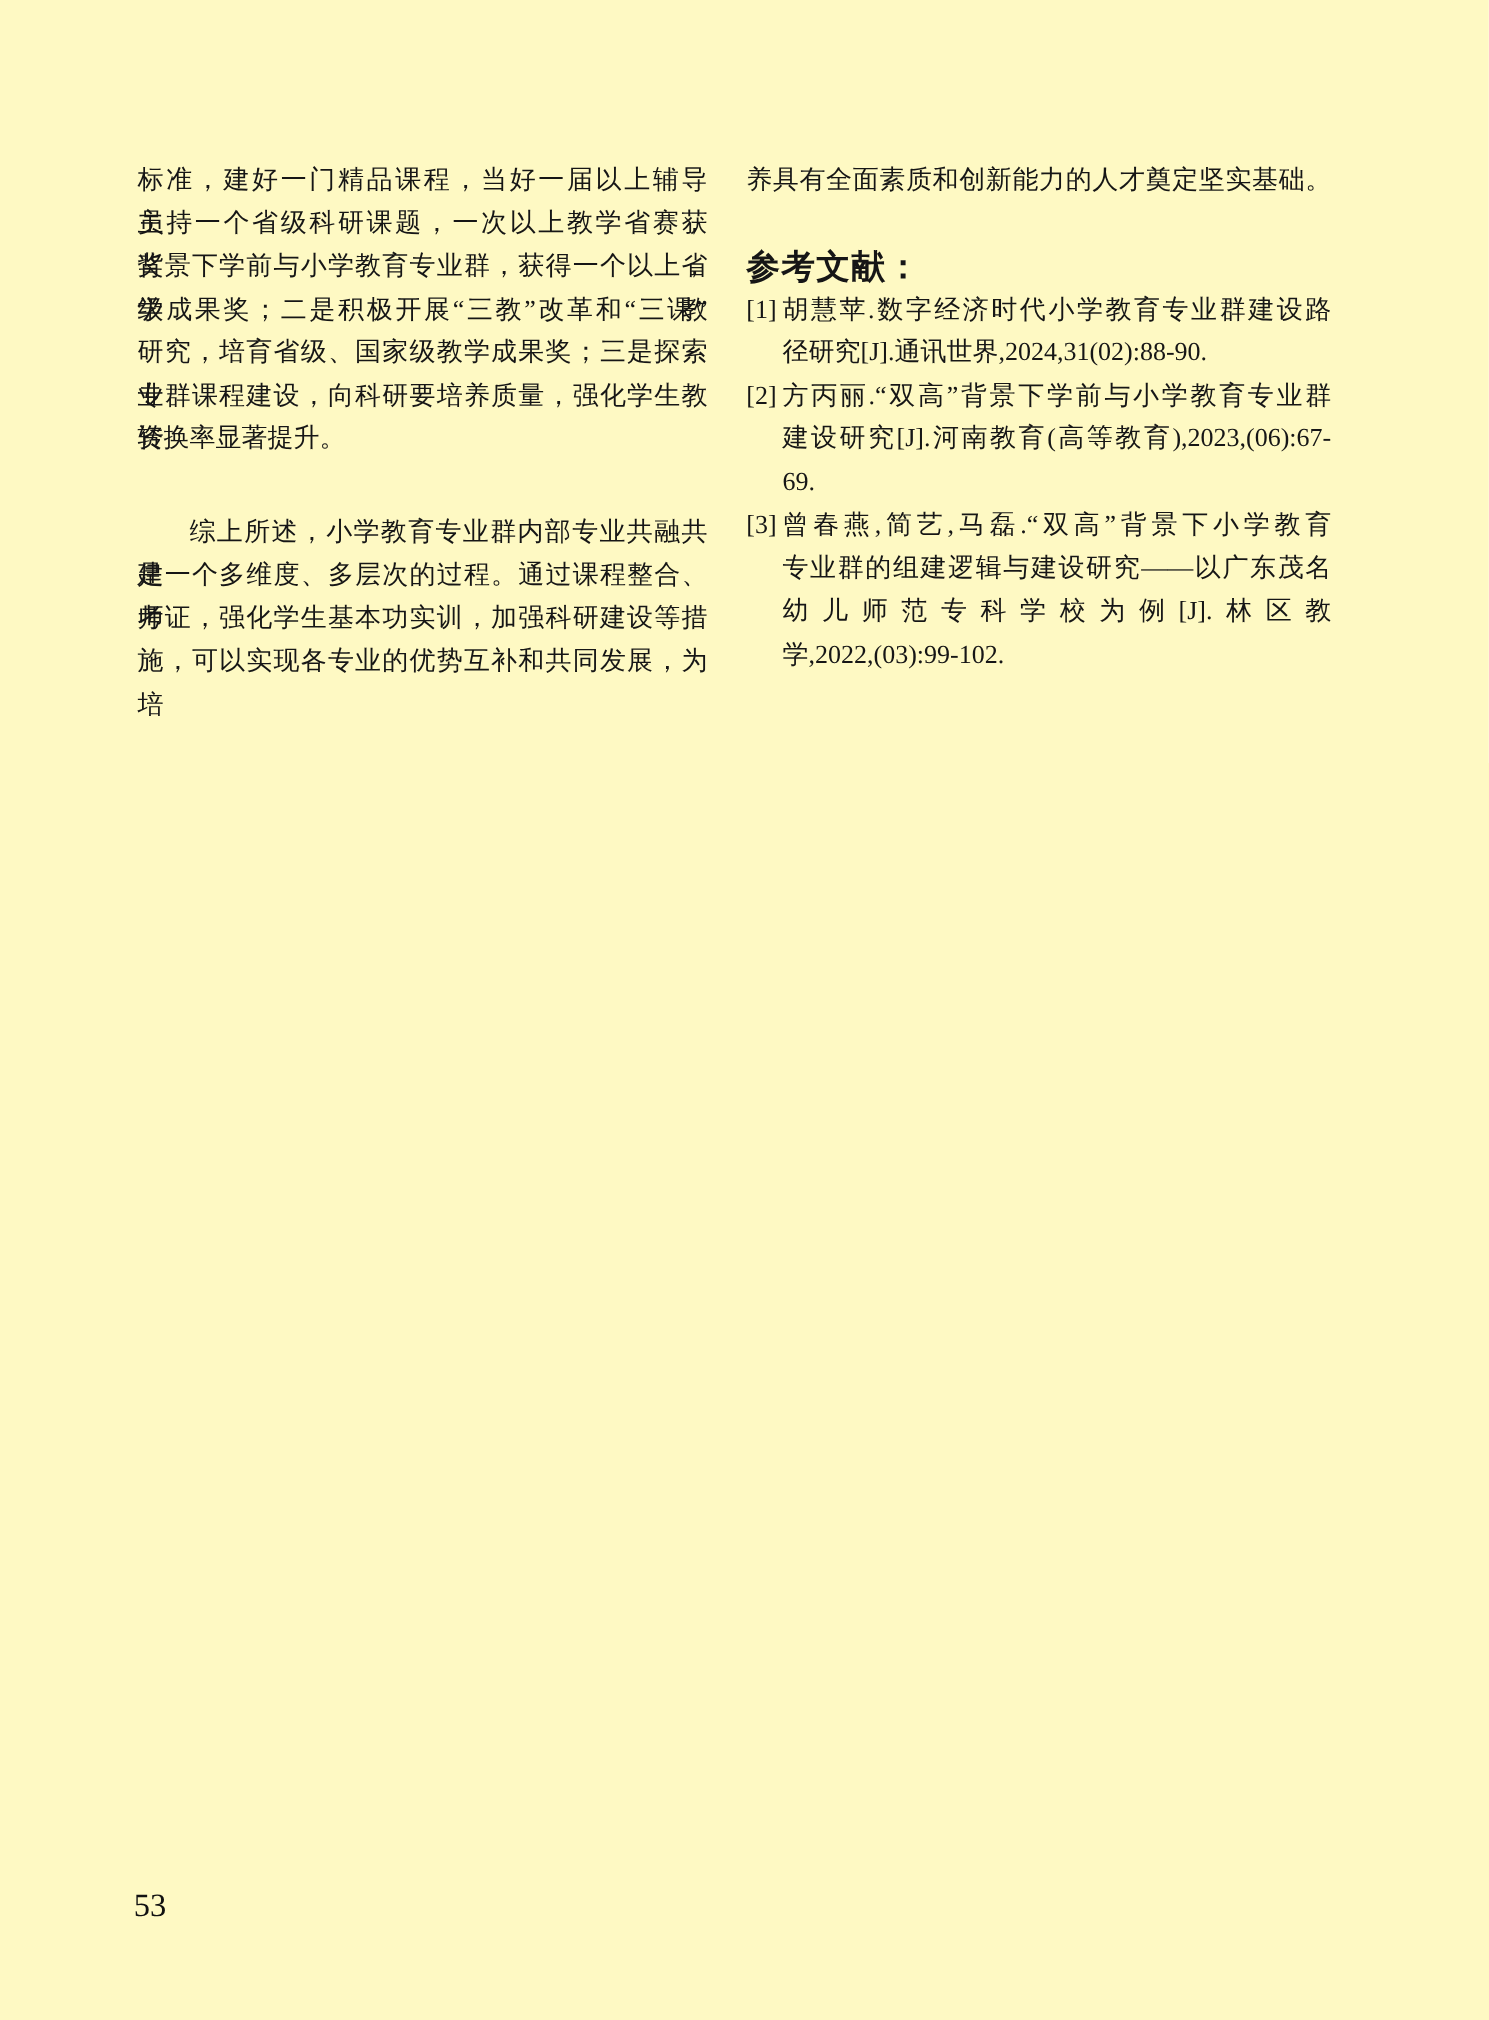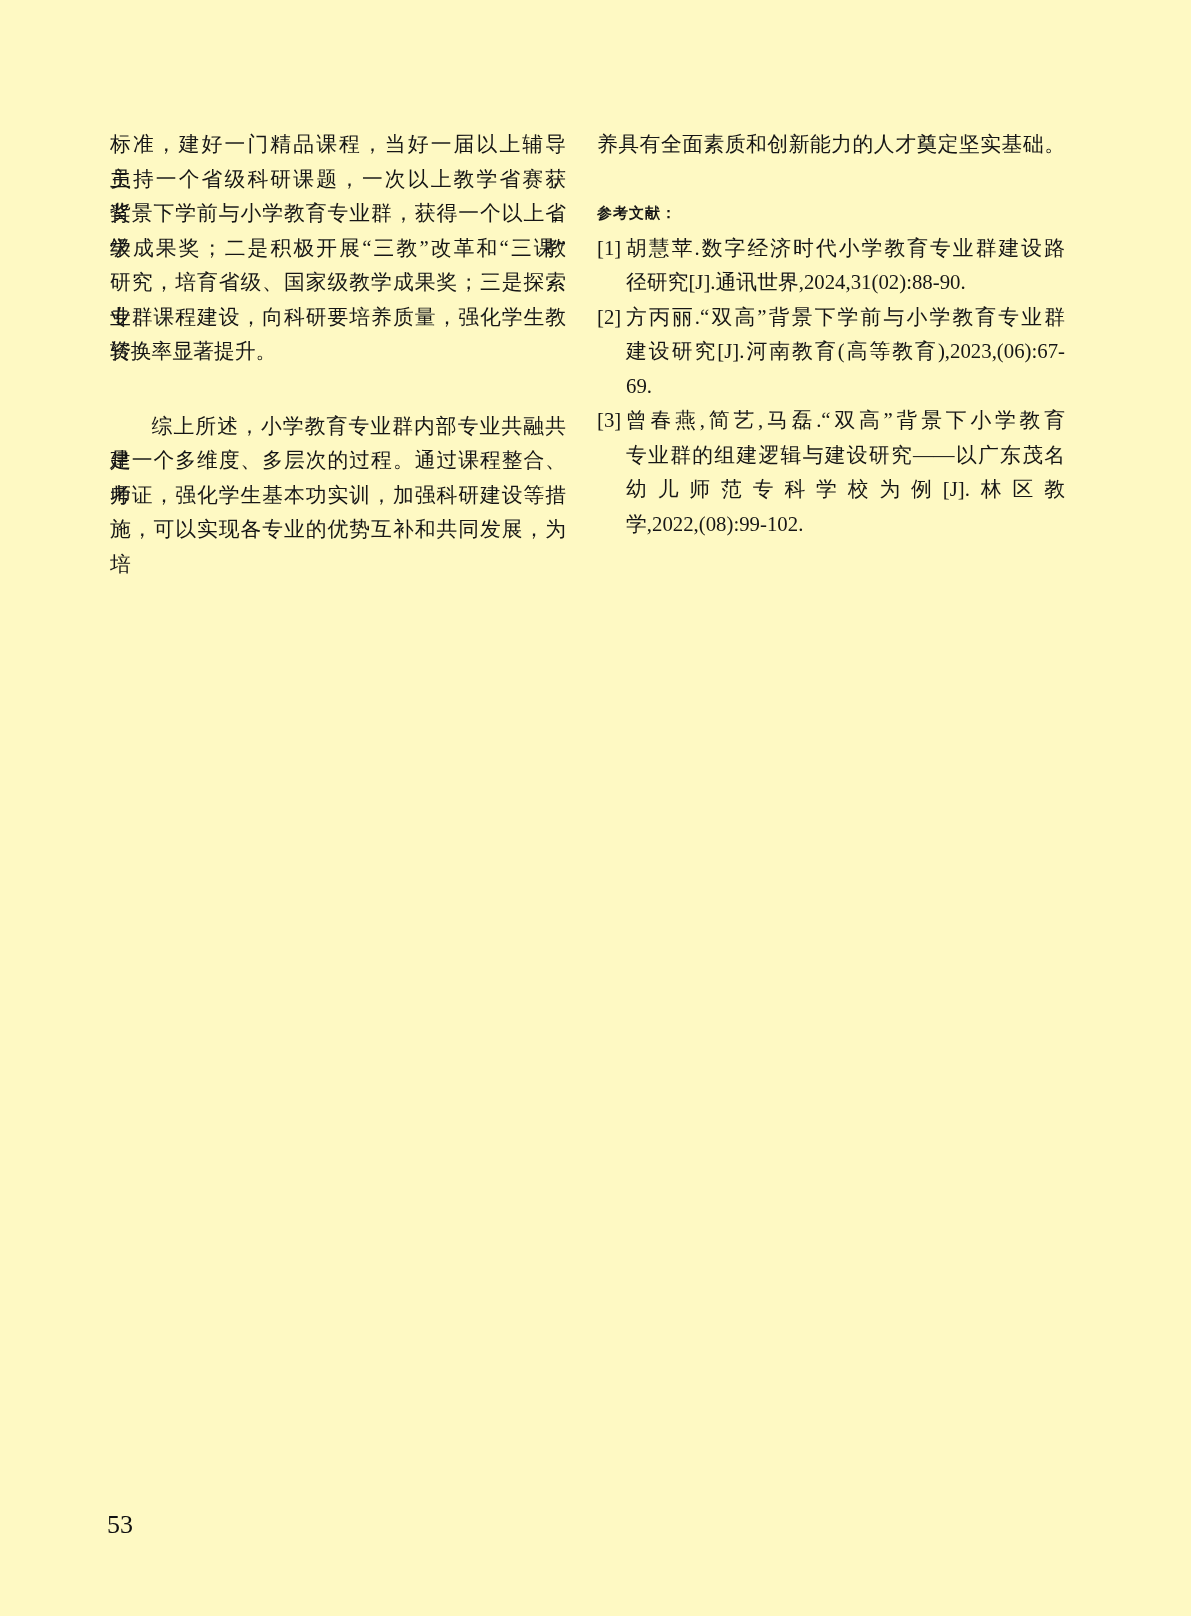--- a/index.html
+++ b/index.html
@@ -35,21 +35,21 @@
     white-space: normal;
     text-align: justify;
     text-align-last: justify;
     text-justify: inter-character;
   }
   .line.indent { text-indent: 41.6px; margin-top: 40px; }
   .line.empty { height: 34.5px; }
   .refs-heading {
     height: 34.5px;
     line-height: 34.5px;
-    font-size: 15px;
+    font-size: 27px;
     font-weight: 700;
     font-family: "Liberation Sans", "DejaVu Sans", sans-serif;
     letter-spacing: 1px;
   }
   .ref {
     position: relative;
     padding-left: 29px;
   }
   .ref-label {
     position: absolute;
@@ -108,19 +108,19 @@
       <div class="line j">方丙丽.“双高”背景下学前与小学教育专业群</div>
       <div class="line j">建设研究[J].河南教育(高等教育),2023,(06):67-</div>
       <div class="line">69.</div>
     </div>
 
     <div class="ref">
       <span class="ref-label">[3]</span>
       <div class="line j">曾春燕,简艺,马磊.“双高”背景下小学教育</div>
       <div class="line j">专业群的组建逻辑与建设研究——以广东茂名</div>
       <div class="line j">幼儿师范专科学校为例[J].林区教</div>
-      <div class="line">学,2022,(08):99-102.</div>
+      <div class="line">学,2022,(03):99-102.</div>
     </div>
   </div>
 
   <div class="page-number">53</div>
 
 </div>
 
 </body></html>

